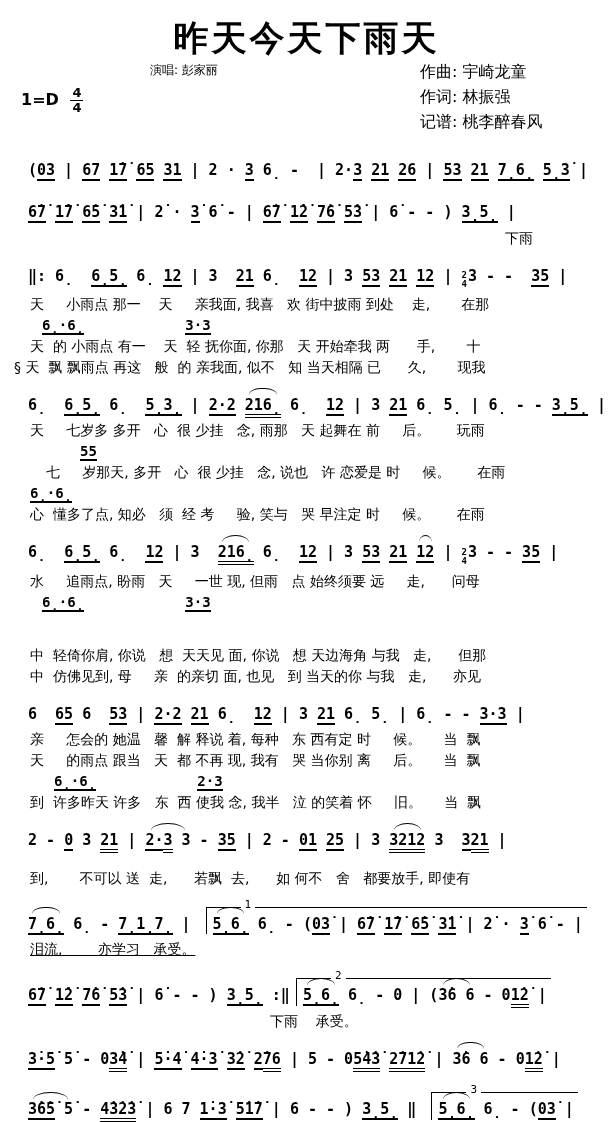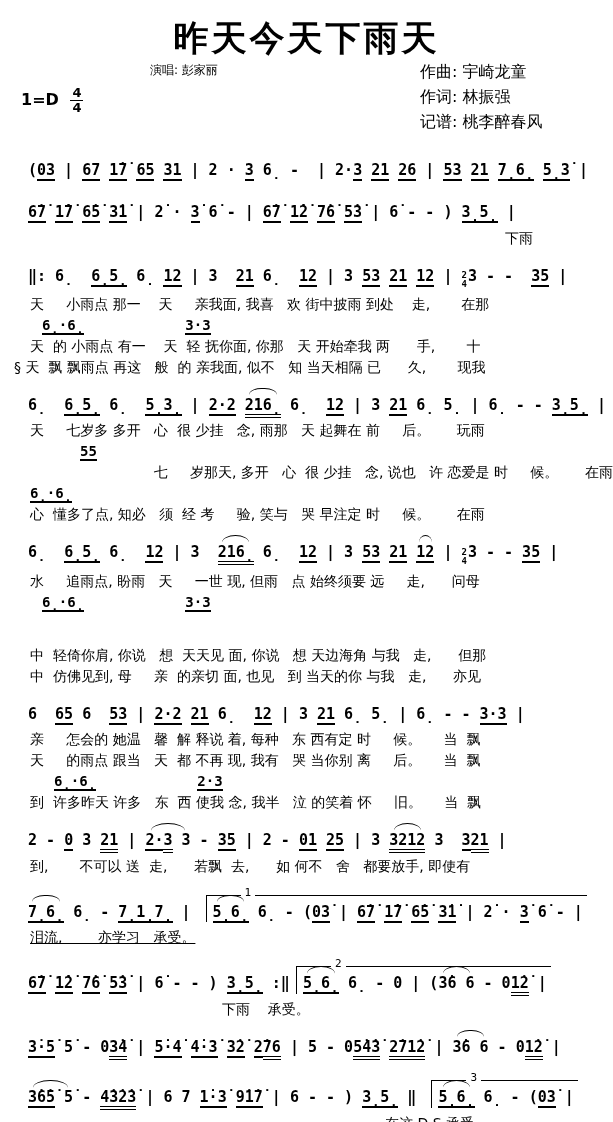--- a/index.html
+++ b/index.html
@@ -85,55 +85,55 @@
         <div class="music-line">‖: 6̣  <span class="u1">6̣5̣</span> 6̣ <span class="u1">12</span> | 3  <span class="u1">21</span> 6̣  <span class="u1">12</span> | 3 <span class="u1">53</span> <span class="u1">21</span> <span class="u1">12</span> | <span class="ts"><span>2</span><span>4</span></span>3 - -  <span class="u1">35</span> |</div>
         <div class="lyric-row" style="padding-left: 30px;">天     小雨点 那一    天     亲我面, 我喜   欢 街中披雨 到处    走,       在那</div>
         <div class="notes-row" style="padding-left: 42px;"><span class="u1">6̣·6̣</span>            <span class="u1">3·3</span></div>
         <div class="lyric-row" style="padding-left: 30px;">天  的 小雨点 有一    天  轻 抚你面, 你那   天 开始牵我 两      手,       十</div>
         <div class="lyric-row" style="padding-left: 14px;">§ 天  飘 飘雨点 再这   般  的 亲我面, 似不   知 当天相隔 已      久,       现我</div>
       </div>
       <div class="system">
         <div class="music-line">6̣  <span class="u1">6̣5̣</span> 6̣  <span class="u1">5̣3̣</span> | <span class="u1">2·2</span> <span class="slur"><span class="u2">216̣</span></span> 6̣  <span class="u1">12</span> | 3 <span class="u1">21</span> 6̣ 5̣ | 6̣ - - <span class="u1">3̣5̣</span> |</div>
         <div class="lyric-row" style="padding-left: 30px;">天     七岁多 多开   心  很 少挂   念, 雨那   天 起舞在 前     后。      玩雨</div>
         <div class="notes-row" style="padding-left: 80px;"><span class="u1">55</span></div>
-        <div class="lyric-row" style="padding-left: 30px; text-align: right;">七     岁那天, 多开   心  很 少挂   念, 说也   许 恋爱是 时     候。      在雨</div>
+        <div class="lyric-row" style="padding-left: 46px;">七     岁那天, 多开   心  很 少挂   念, 说也   许 恋爱是 时     候。      在雨</div>
         <div class="notes-row" style="padding-left: 30px;"><span class="u1">6̣·6̣</span></div>
         <div class="lyric-row" style="padding-left: 30px;">心  懂多了点, 知必   须  经 考     验, 笑与   哭 早注定 时     候。      在雨</div>
       </div>
       <div class="system">
         <div class="music-line">6̣  <span class="u1">6̣5̣</span> 6̣  <span class="u1">12</span> | 3  <span class="slur"><span class="u2">216̣</span></span> 6̣  <span class="u1">12</span> | 3 <span class="u1">53</span> <span class="u1">21</span> <span class="slur"><span class="u1">12</span></span> | <span class="ts"><span>2</span><span>4</span></span>3 - - <span class="u1">35</span> |</div>
         <div class="lyric-row" style="padding-left: 30px;">水     追雨点, 盼雨   天     一世 现, 但雨   点 始终须要 远     走,      问母</div>
         <div class="notes-row" style="padding-left: 42px;"><span class="u1">6̣·6̣</span>            <span class="u1">3·3</span></div>
         <div class="lyric-row" style="padding-left: 30px; margin-top: 32px;">中  轻倚你肩, 你说   想  天天见 面, 你说   想 天边海角 与我   走,      但那</div>
         <div class="lyric-row" style="padding-left: 30px;">中  仿佛见到, 母     亲  的亲切 面, 也见   到 当天的你 与我   走,      亦见</div>
       </div>
       <div class="system">
         <div class="music-line">6  <span class="u1">65</span> 6  <span class="u1">53</span> | <span class="u1">2·2</span> <span class="u1">21</span> 6̣  <span class="u1">12</span> | 3 <span class="u1">21</span> 6̣ 5̣ | 6̣ - - <span class="u1">3·3</span> |</div>
         <div class="lyric-row" style="padding-left: 30px;">亲     怎会的 她温   馨  解 释说 着, 每种   东 西有定 时     候。     当  飘</div>
         <div class="lyric-row" style="padding-left: 30px;">天     的雨点 跟当   天  都 不再 现, 我有   哭 当你别 离     后。     当  飘</div>
         <div class="notes-row" style="padding-left: 54px;"><span class="u1">6̣·6̣</span>            <span class="u1">2·3</span></div>
         <div class="lyric-row" style="padding-left: 30px;">到  许多昨天 许多   东  西 使我 念, 我半   泣 的笑着 怀     旧。     当  飘</div>
       </div>
       <div class="system">
         <div class="music-line">2 - <span class="u1">0</span> 3 <span class="u2">21</span> | <span class="slur"><span class="u1">2·</span><span class="u2">3</span> 3</span> - <span class="u1">35</span> | 2 - <span class="u1">01</span> <span class="u1">25</span> | 3 <span class="slur"><span class="u2">3212</span></span> 3  <span class="u1">3</span><span class="u2">21</span> |</div>
-        <div class="lyric-row" style="padding-left: 30px;">到,       不可以 送  走,      若飘  去,      如 何不   舍   都要放手, 即使有</div>
+        <div class="lyric-row" style="padding-left: 30px; margin-top: 12px;">到,       不可以 送  走,      若飘  去,      如 何不   舍   都要放手, 即使有</div>
       </div>
       <div class="system">
         <div class="music-line"><span class="slur"><span class="u1">7̣6̣</span></span> 6̣ - <span class="u1">7̣1̣7̣</span> | <span class="volta"><span class="volta-num">1</span><span class="slur"><span class="u1">5̣6̣</span></span> 6̣ - (<span class="u1">03̇</span> | <span class="u1">6̇7̇</span> <span class="u1">1̇̇7̇</span> <span class="u1">6̇5̇</span> <span class="u1">3̇1̇</span> | 2̇ · <span class="u1">3̇</span> 6̇ - |</span></div>
         <div class="lyric-row" style="padding-left: 30px; text-decoration: underline;">泪流,        亦学习   承受。</div>
       </div>
       <div class="system">
         <div class="music-line"><span class="u1">6̇7̇</span> <span class="u1">1̇̇2̇</span> <span class="u1">7̇6̇</span> <span class="u1">5̇3̇</span> | 6̇ - - ) <span class="u1">3̣5̣</span> :‖<span class="volta"><span class="volta-num">2</span><span class="slur"><span class="u1">5̣6̣</span></span> 6̣ - 0 | (<span class="slur">3̇6 6</span> - 0<span class="u2">1̇2̇</span> |</span></div>
-        <div class="lyric-row" style="padding-left: 222px;">下雨    承受。</div>
+        <div class="lyric-row" style="padding-left: 222px; margin-left: 48px;">下雨    承受。</div>
       </div>
       <div class="system">
         <div class="music-line"><span class="u1">3̇·5̇</span> 5̇ - 0<span class="u2">3̇4̇</span> | <span class="u1">5̇·4̇</span> <span class="u1">4̇·3̇</span> <span class="u1">3̇2̇</span> <span class="u1">2̇</span><span class="u2">76</span> | 5 - 0<span class="u2">5̇4̇3̇</span> <span class="u2">2̇71̇2̇</span> | <span class="slur">3̇6 6</span> - 0<span class="u2">1̇2̇</span> |</div>
       </div>
       <div class="system">
-        <div class="music-line"><span class="slur"><span class="u1">3̇6̇5̇</span> 5̇</span> - <span class="u2">4̇3̇2̇3̇</span> | 6 7 <span class="u1">1̇·3̇</span> <span class="u1">9̇1̇7̇</span> | 6 - - ) <span class="u1">3̣5̣</span> ‖ <span class="volta"><span class="volta-num">3</span><span class="slur"><span class="u1">5̣6̣</span></span> 6̣ - (<span class="u1">03̇</span> |</span></div>
+        <div class="music-line"><span class="slur"><span class="u1">3̇6̇5̇</span> 5̇</span> - <span class="u2">4̇3̇2̇3̇</span> | 6 7 <span class="u1">1̇·3̇</span> <span class="u1">5̇1̇7̇</span> | 6 - - ) <span class="u1">3̣5̣</span> ‖ <span class="volta"><span class="volta-num">3</span><span class="slur"><span class="u1">5̣6̣</span></span> 6̣ - (<span class="u1">03̇</span> |</span></div>
         <div class="lyric-row" style="padding-left: 385px;">在这 D.S 承受。</div>
       </div>
       <div class="system">
         <div class="music-line"><span class="u1">6̇7̇</span> <span class="u1">1̇̇7̇</span> <span class="u1">6̇5̇</span> <span class="u1">3̇1̇</span> | 2̇ · <span class="u1">3̇</span> 6̇ - | <span class="u1">6̇7̇</span> <span class="u1">1̇̇2̇</span> <span class="u1">7̇6̇</span> <span class="u1">5̇3̇</span> | 6̇ - - - ) ‖</div>
       </div>
     </div>
 
 </div>
 
 </body></html>

